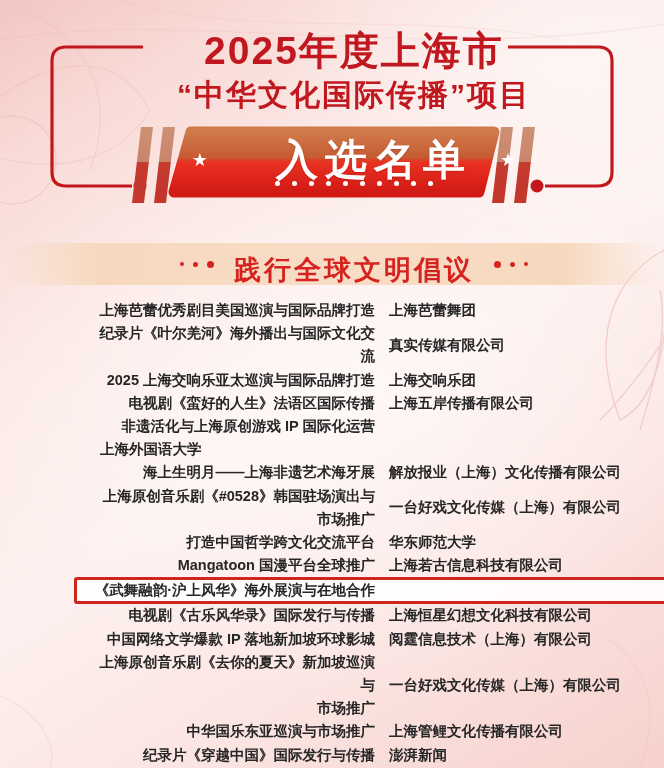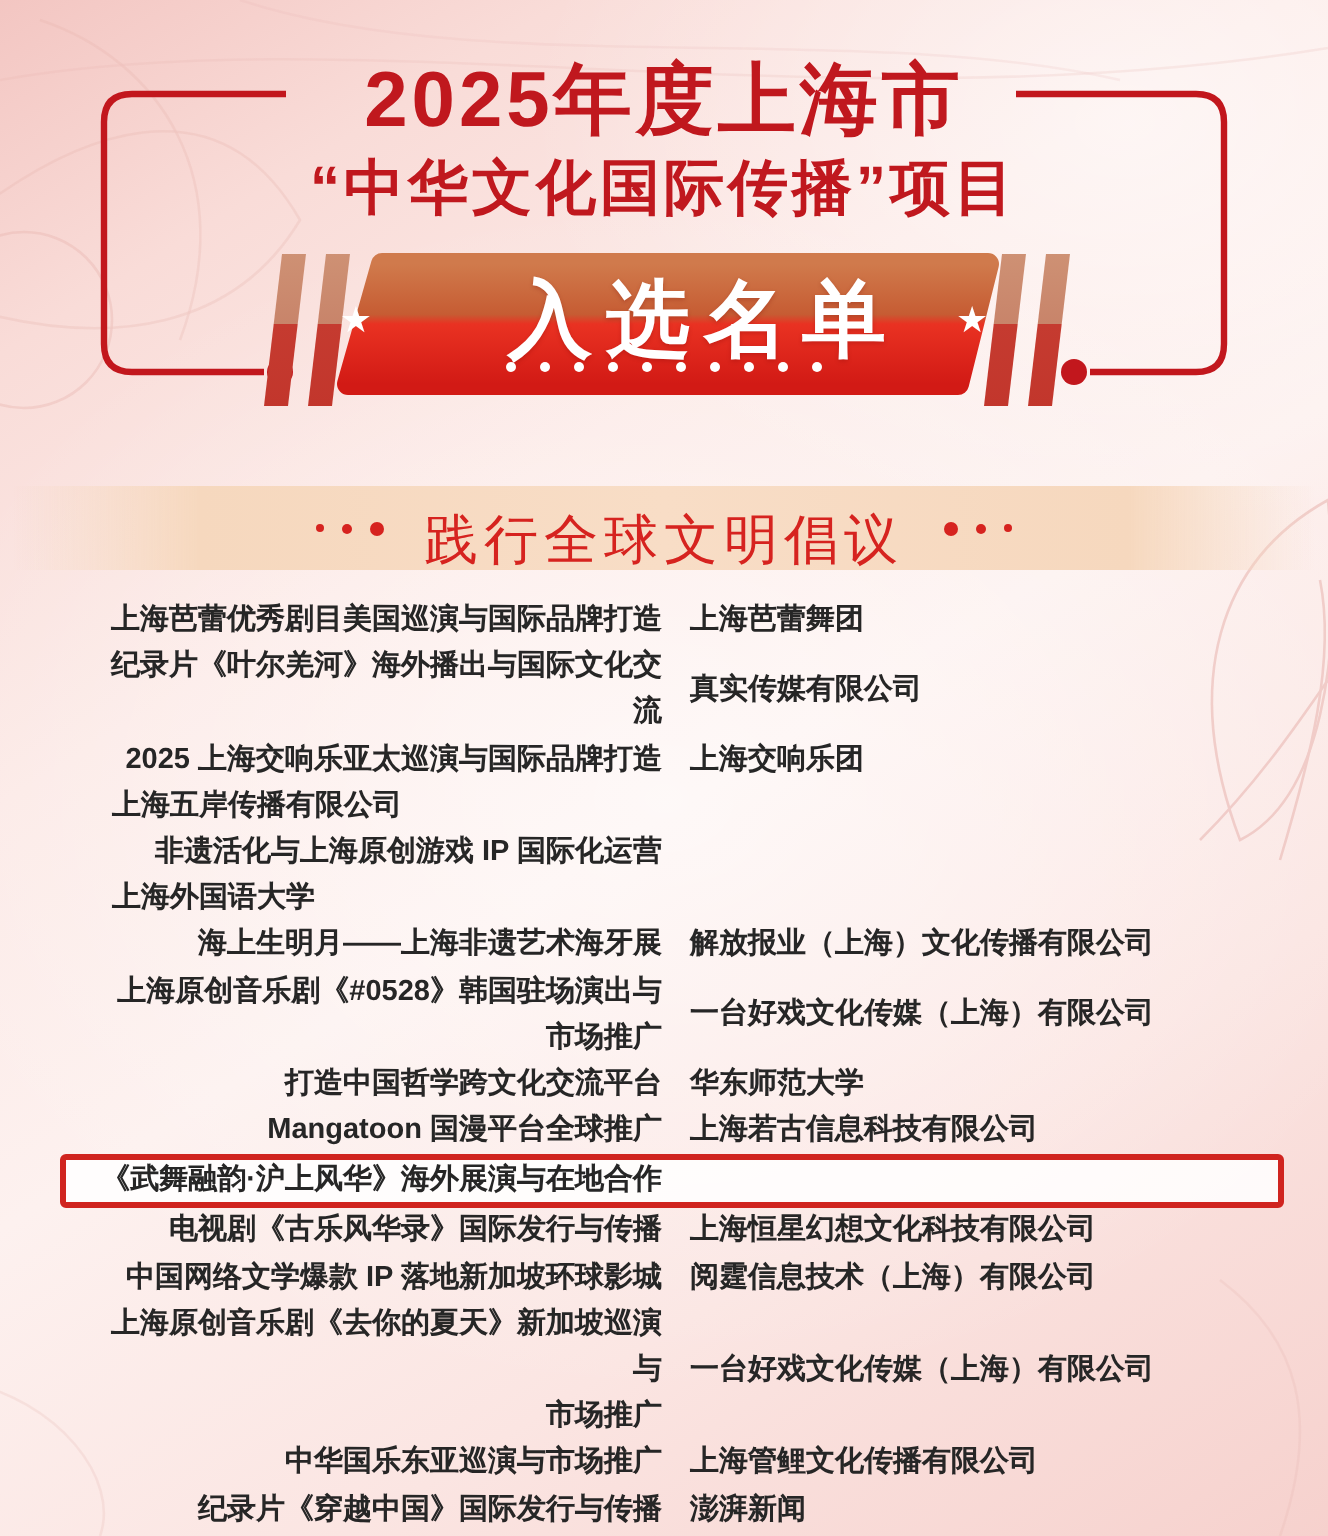--- a/index.html
+++ b/index.html
@@ -4,38 +4,38 @@
 <style>
   html,body{margin:0;padding:0;}
   body{
     width:664px;height:768px;position:relative;overflow:hidden;
     font-family:"Liberation Sans","DejaVu Sans",sans-serif;
     background:
       radial-gradient(430px 300px at 85% 8%, rgba(255,255,255,.55), rgba(255,255,255,0) 70%),
       radial-gradient(520px 400px at 50% 52%, rgba(255,255,255,.55), rgba(255,255,255,0) 75%),
       linear-gradient(148deg,#f3c6c2 0%,#f9dcd8 15%,#fceae7 34%,#fdf1ef 52%,#fbe5e2 74%,#f6d1cd 100%);
   }
-  .abs{position:absolute;}
+  .abs{position:absolute;padding-left:44px;}
   
   #decor{position:absolute;inset:0;width:664px;height:768px;}
   
   .title{left:0;right:0;text-align:center;color:#c0181e;font-weight:900;letter-spacing:2px;}
   .title1{top:29px;font-size:39px;line-height:44px;}
   .title2{top:72px;font-size:30px;line-height:46px;}
   
   .banner-row{top:131px;left:0;right:0;height:58px;display:flex;align-items:center;justify-content:center;gap:28px;}
   .banner-star{color:#ffffff;font-size:18px;line-height:18px;}
   .banner-label{color:#ffffff;font-size:42px;font-weight:900;letter-spacing:7px;text-shadow:0 1px 2px rgba(120,0,0,.25);margin-left:40px;}
   .banner-dots{top:181px;left:0;right:0;display:flex;justify-content:center;gap:12px;}
   .banner-dots span{width:5px;height:5px;border-radius:50%;background:#ffffff;display:block;}
   
   .band{top:243px;left:0;right:0;height:42px;
     background:linear-gradient(90deg,rgba(246,216,190,0) 1%,#f6d8be 15%,#f8ddc6 50%,#f6d8be 85%,rgba(246,216,190,0) 99%);
     display:flex;align-items:center;justify-content:center;gap:20px;}
-  .band-title{color:#d6231f;font-size:27px;font-weight:400;letter-spacing:3px;margin-top:11px;}
+  .band-title{color:#d6231f;font-size:27px;font-weight:700;letter-spacing:3px;margin-top:11px;}
   .side-dots{display:flex;align-items:center;gap:9px;}
   .side-dots i{display:block;border-radius:50%;background:#d6231f;}
   .d-s{width:4px;height:4px;} .d-m{width:5px;height:5px;} .d-l{width:7px;height:7px;}
   
   .list{top:299px;left:42px;width:588px;}
   .row{display:flex;align-items:center;font-size:14.5px;font-weight:600;color:#262626;line-height:23.2px;}
   .project{width:289px;text-align:right;white-space:pre-line;}
   .org{margin-left:14px;flex:1;text-align:left;}
   .row.highlight{border:3px solid #d0241f;border-radius:3px;background:rgba(255,255,255,.85);
     margin:0 -12px;padding:0 9px;line-height:21px;}
@@ -140,20 +140,21 @@
     <div class="project">纪录片《叶尔羌河》海外播出与国际文化交流</div>
     <div class="org">真实传媒有限公司</div>
   </div>
 
   <div class="row">
     <div class="project">2025 上海交响乐亚太巡演与国际品牌打造</div>
     <div class="org">上海交响乐团</div>
   </div>
 
   <div class="row">
+    <div class="project">电视剧《蛮好的人生》法语区国际传播</div>
     <div class="org">上海五岸传播有限公司</div>
   </div>
 
   <div class="row">
     <div class="project">非遗活化与上海原创游戏 IP 国际化运营</div>
   </div>
 
   <div class="row">
     <div class="org">上海外国语大学</div>
   </div>

